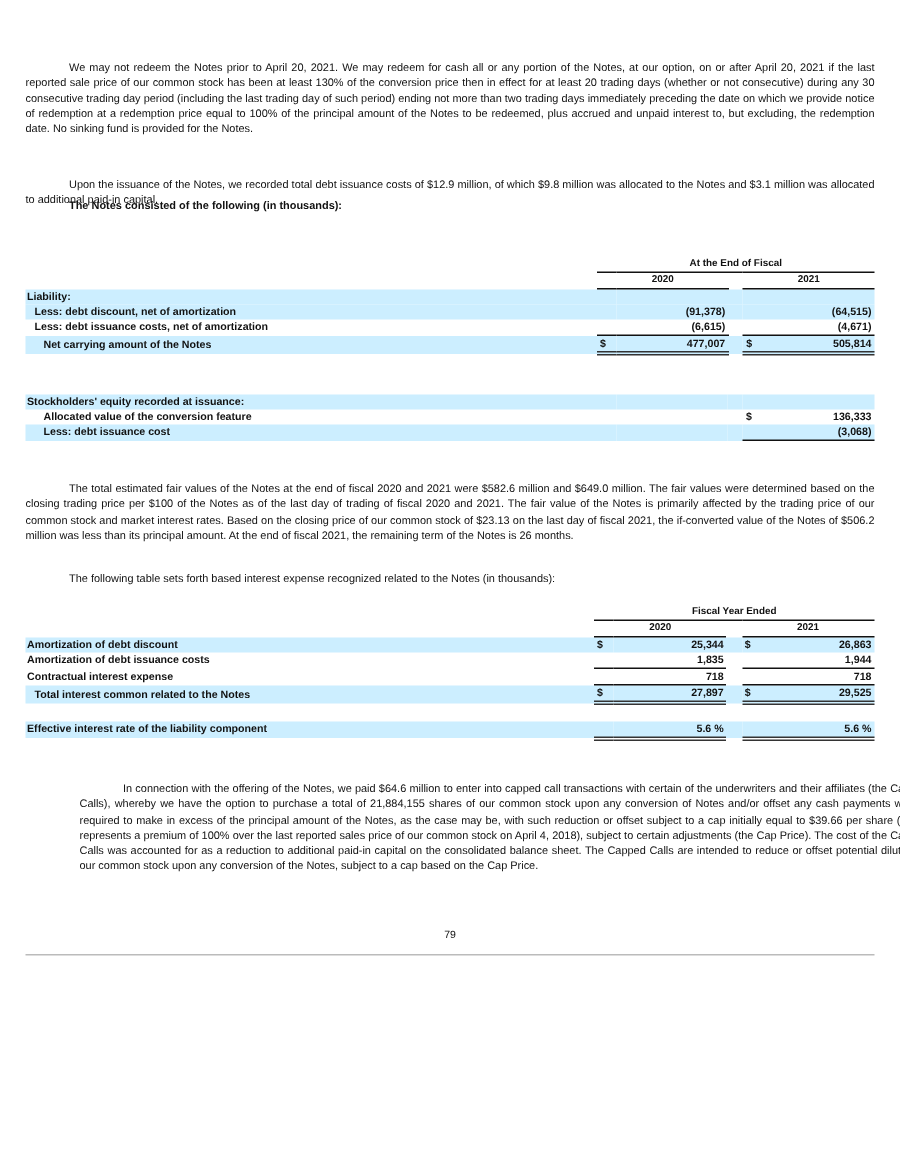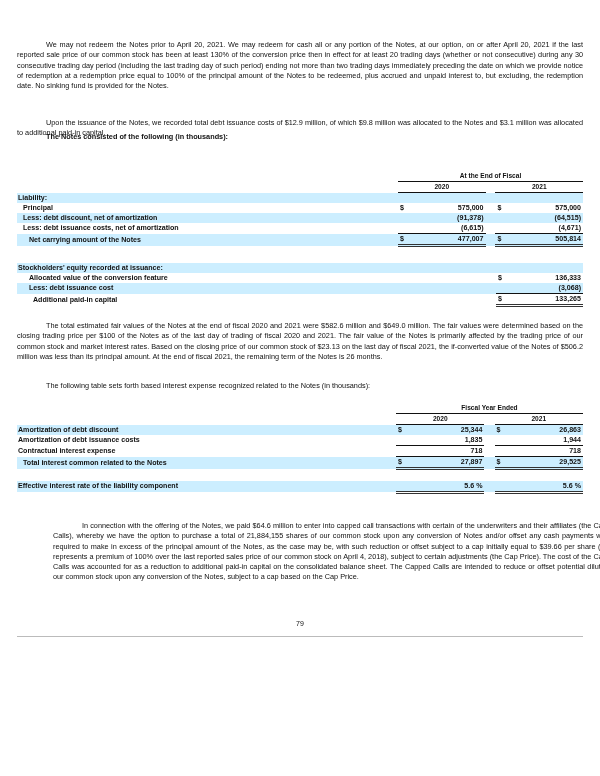--- a/index.html
+++ b/index.html
@@ -62,28 +62,20 @@
       <td colspan="2" class="hdr bb">2021</td>
     </tr>
     <tr class="shade">
       <td class="lbl s">Liability:</td>
       <td class="dol s"></td>
           <td class="num s"></td>
           <td class="gap s"></td>
           <td class="dol s"></td>
           <td class="num s"></td>
     </tr>
-    <tr>
-      <td class="lbl ind1">Principal</td>
-      <td class="dol">$</td>
-      <td class="num">575,000</td>
-      <td class="gap"></td>
-      <td class="dol">$</td>
-      <td class="num">575,000</td>
-    </tr>
     <tr class="shade">
       <td class="lbl s ind1">Less: debt discount, net of amortization</td>
       <td class="dol s"></td>
       <td class="num s">(91,378)</td>
       <td class="gap s"></td>
       <td class="dol s"></td>
       <td class="num s">(64,515)</td>
     </tr>
     <tr>
       <td class="lbl ind1">Less: debt issuance costs, net of amortization</td>
@@ -123,28 +115,20 @@
       <td class="num">136,333</td>
     </tr>
     <tr class="shade">
       <td class="lbl s ind2">Less: debt issuance cost</td>
       <td class="dol s"></td>
           <td class="num s"></td>
           <td class="gap s"></td>
       <td class="dol s bb"></td>
       <td class="num s bb">(3,068)</td>
     </tr>
-    <tr>
-      <td class="lbl ind3">Additional paid-in capital</td>
-      <td class="dol"></td>
-          <td class="num"></td>
-          <td class="gap"></td>
-      <td class="dol dbl">$</td>
-      <td class="num dbl">133,265</td>
-    </tr>
   </tbody>
     </table>
 
   <p class="para" id="p4"><span class="indent"></span><span>The total estimated fair values of the Notes at the end of fiscal 2020 and 2021 were $582.6 million and $649.0 million. The fair values were determined based on the closing trading price per $100 of the Notes as of the last day of trading of fiscal 2020 and 2021. The fair value of the Notes is primarily affected by the trading price of our common stock and market interest rates. Based on the closing price of our common stock of $23.13 on the last day of fiscal 2021, the if-converted value of the Notes of $506.2 million was less than its principal amount. At the end of fiscal 2021, the remaining term of the Notes is 26 months.</span></p>
 
   <p class="para" id="p5"><span class="indent"></span><span>The following table sets forth based interest expense recognized related to the Notes (in thousands):</span></p>
 
   <table class="fin" id="t3">
     <tbody>
         <tr>

